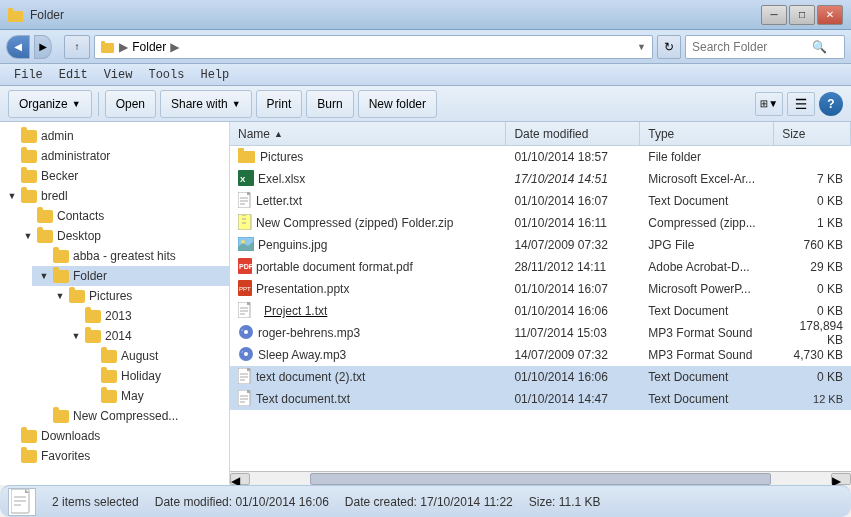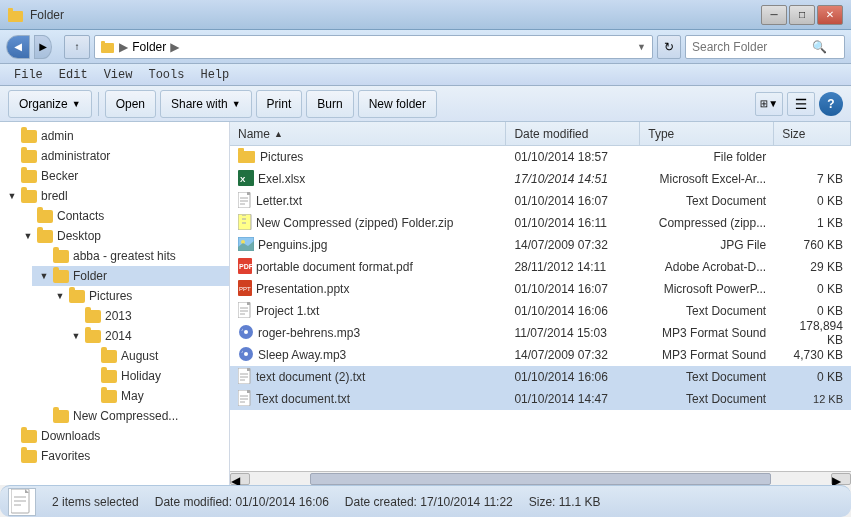--- a/index.html
+++ b/index.html
@@ -170,21 +170,21 @@
       height: 24px;
       align-items: center;
     }
     .col-header {
       font-size: 12px; color: #333; padding: 0 8px; cursor: pointer;
       border-right: 1px solid #c0d0e0; height: 100%;
       display: flex; align-items: center; user-select: none;
     }
     .col-name { width: 290px; }
     .col-date { width: 140px; }
-    .col-type { width: 140px; text-align: right; }
+    .col-type { width: 140px; }
     .col-size { width: 80px; }
     .sort-arrow { margin-left: 4px; font-size: 9px; }
 
     .file-list-body { flex: 1; overflow-y: auto; overflow-x: hidden; }
     .file-row {
       display: flex; align-items: center; height: 22px;
       cursor: pointer; border-bottom: none;
     }
     .file-row.selected { background: #c8daf0; }
     .file-row .col-name { display: flex; align-items: center; gap: 4px; padding: 0 8px; }
@@ -544,21 +544,21 @@
                 <rect width="14" height="16" rx="1" fill="#d04020"></rect>
                 <text x="1" y="11" font-size="6" fill="white">PPT</text>
               </svg></span>
       <span class="file-name-text">Presentation.pptx</span>
     </div>
     <div class="col-date" style="width:140px;padding:0 8px;font-size:12px;color:#333;">01/10/2014 16:07</div>
     <div class="col-type" style="width:140px;padding:0 8px;font-size:12px;color:#333;">Microsoft PowerP...</div>
     <div class="col-size" style="width:80px;padding:0 8px;font-size:12px;color:#333;text-align:right;">0 KB</div>
   </div>
         <div class="file-row">
-    <div class="col-name" style="width:290px;display:flex;align-items:center;gap:4px;padding:0 8px;">
+    <div class="col-name" style="width:290px;display:flex;align-items:center;gap:12px;padding:0 8px;text-decoration:underline;">
       <span><svg width="14" height="16" viewBox="0 0 14 16">
                 <rect width="12" height="16" rx="1" fill="white" stroke="#aaa" stroke-width="1"></rect>
                 <polygon points="9,0 12,0 12,3 9,3" fill="#aaa"></polygon>
                 <line x1="2" y1="6" x2="10" y2="6" stroke="#aaa" stroke-width="1"></line>
                 <line x1="2" y1="9" x2="10" y2="9" stroke="#aaa" stroke-width="1"></line>
                 <line x1="2" y1="12" x2="7" y2="12" stroke="#aaa" stroke-width="1"></line>
               </svg></span>
       <span class="file-name-text">Project 1.txt</span>
     </div>
     <div class="col-date" style="width:140px;padding:0 8px;font-size:12px;color:#333;">01/10/2014 16:06</div>

